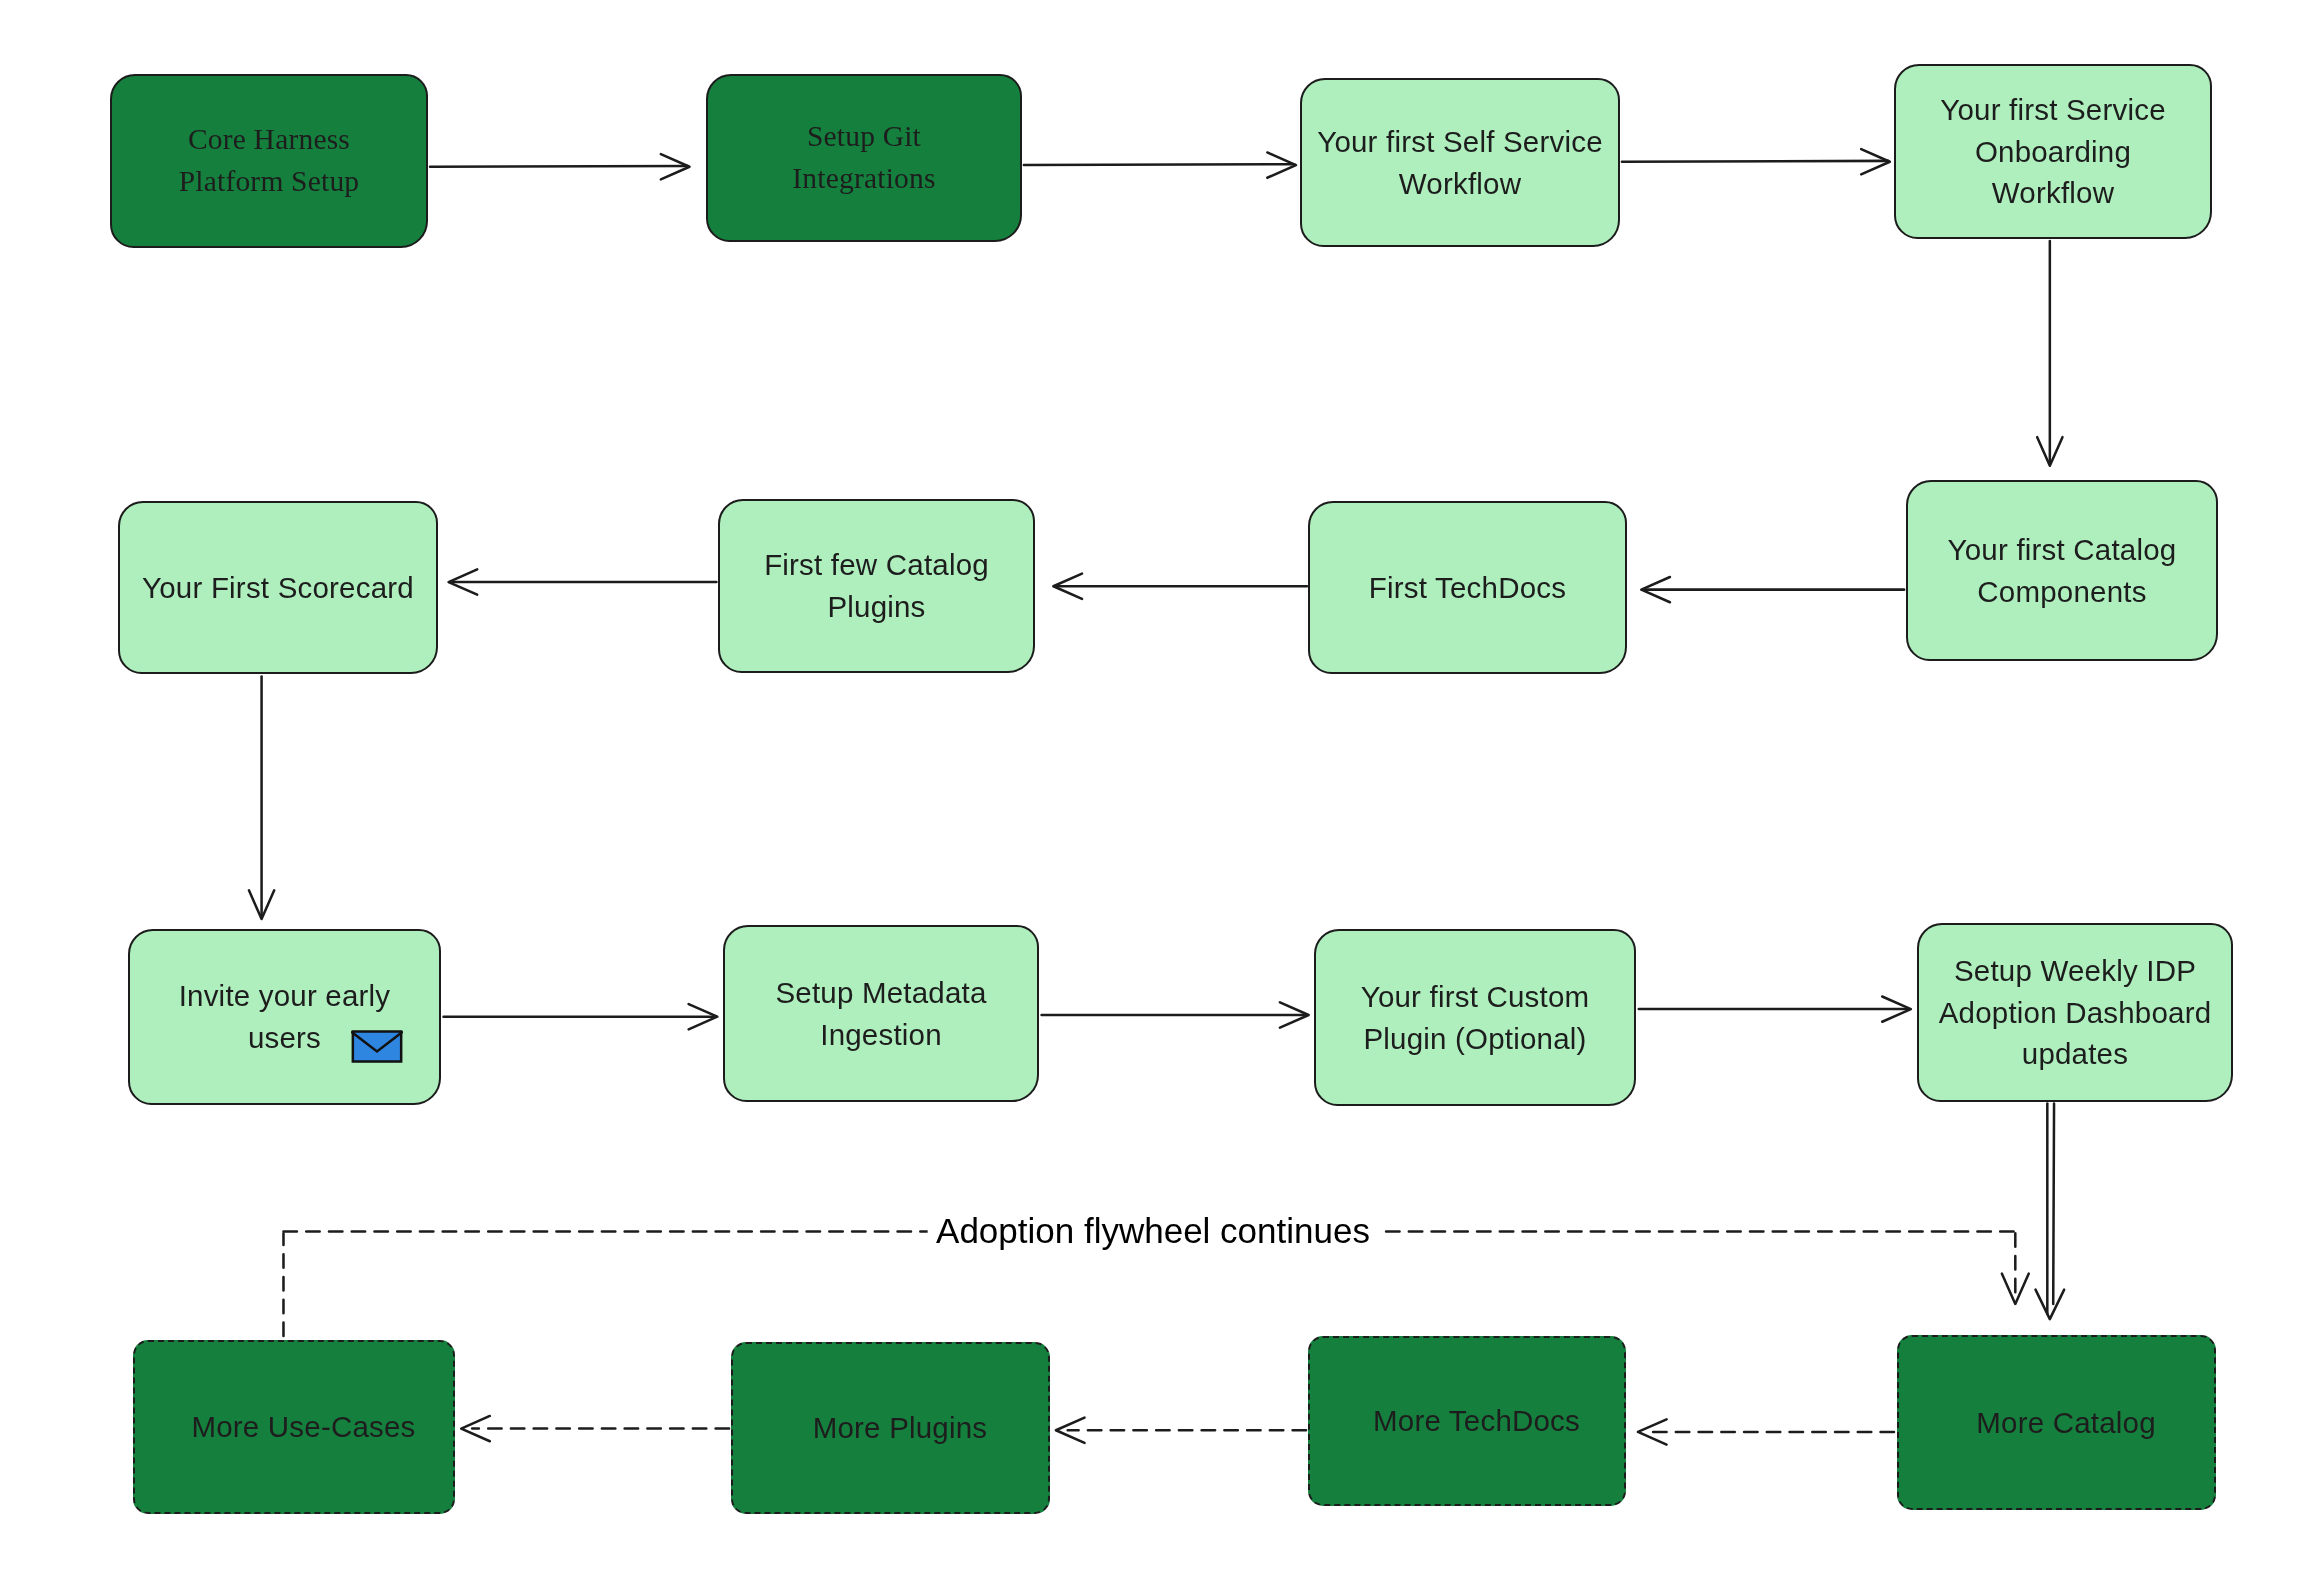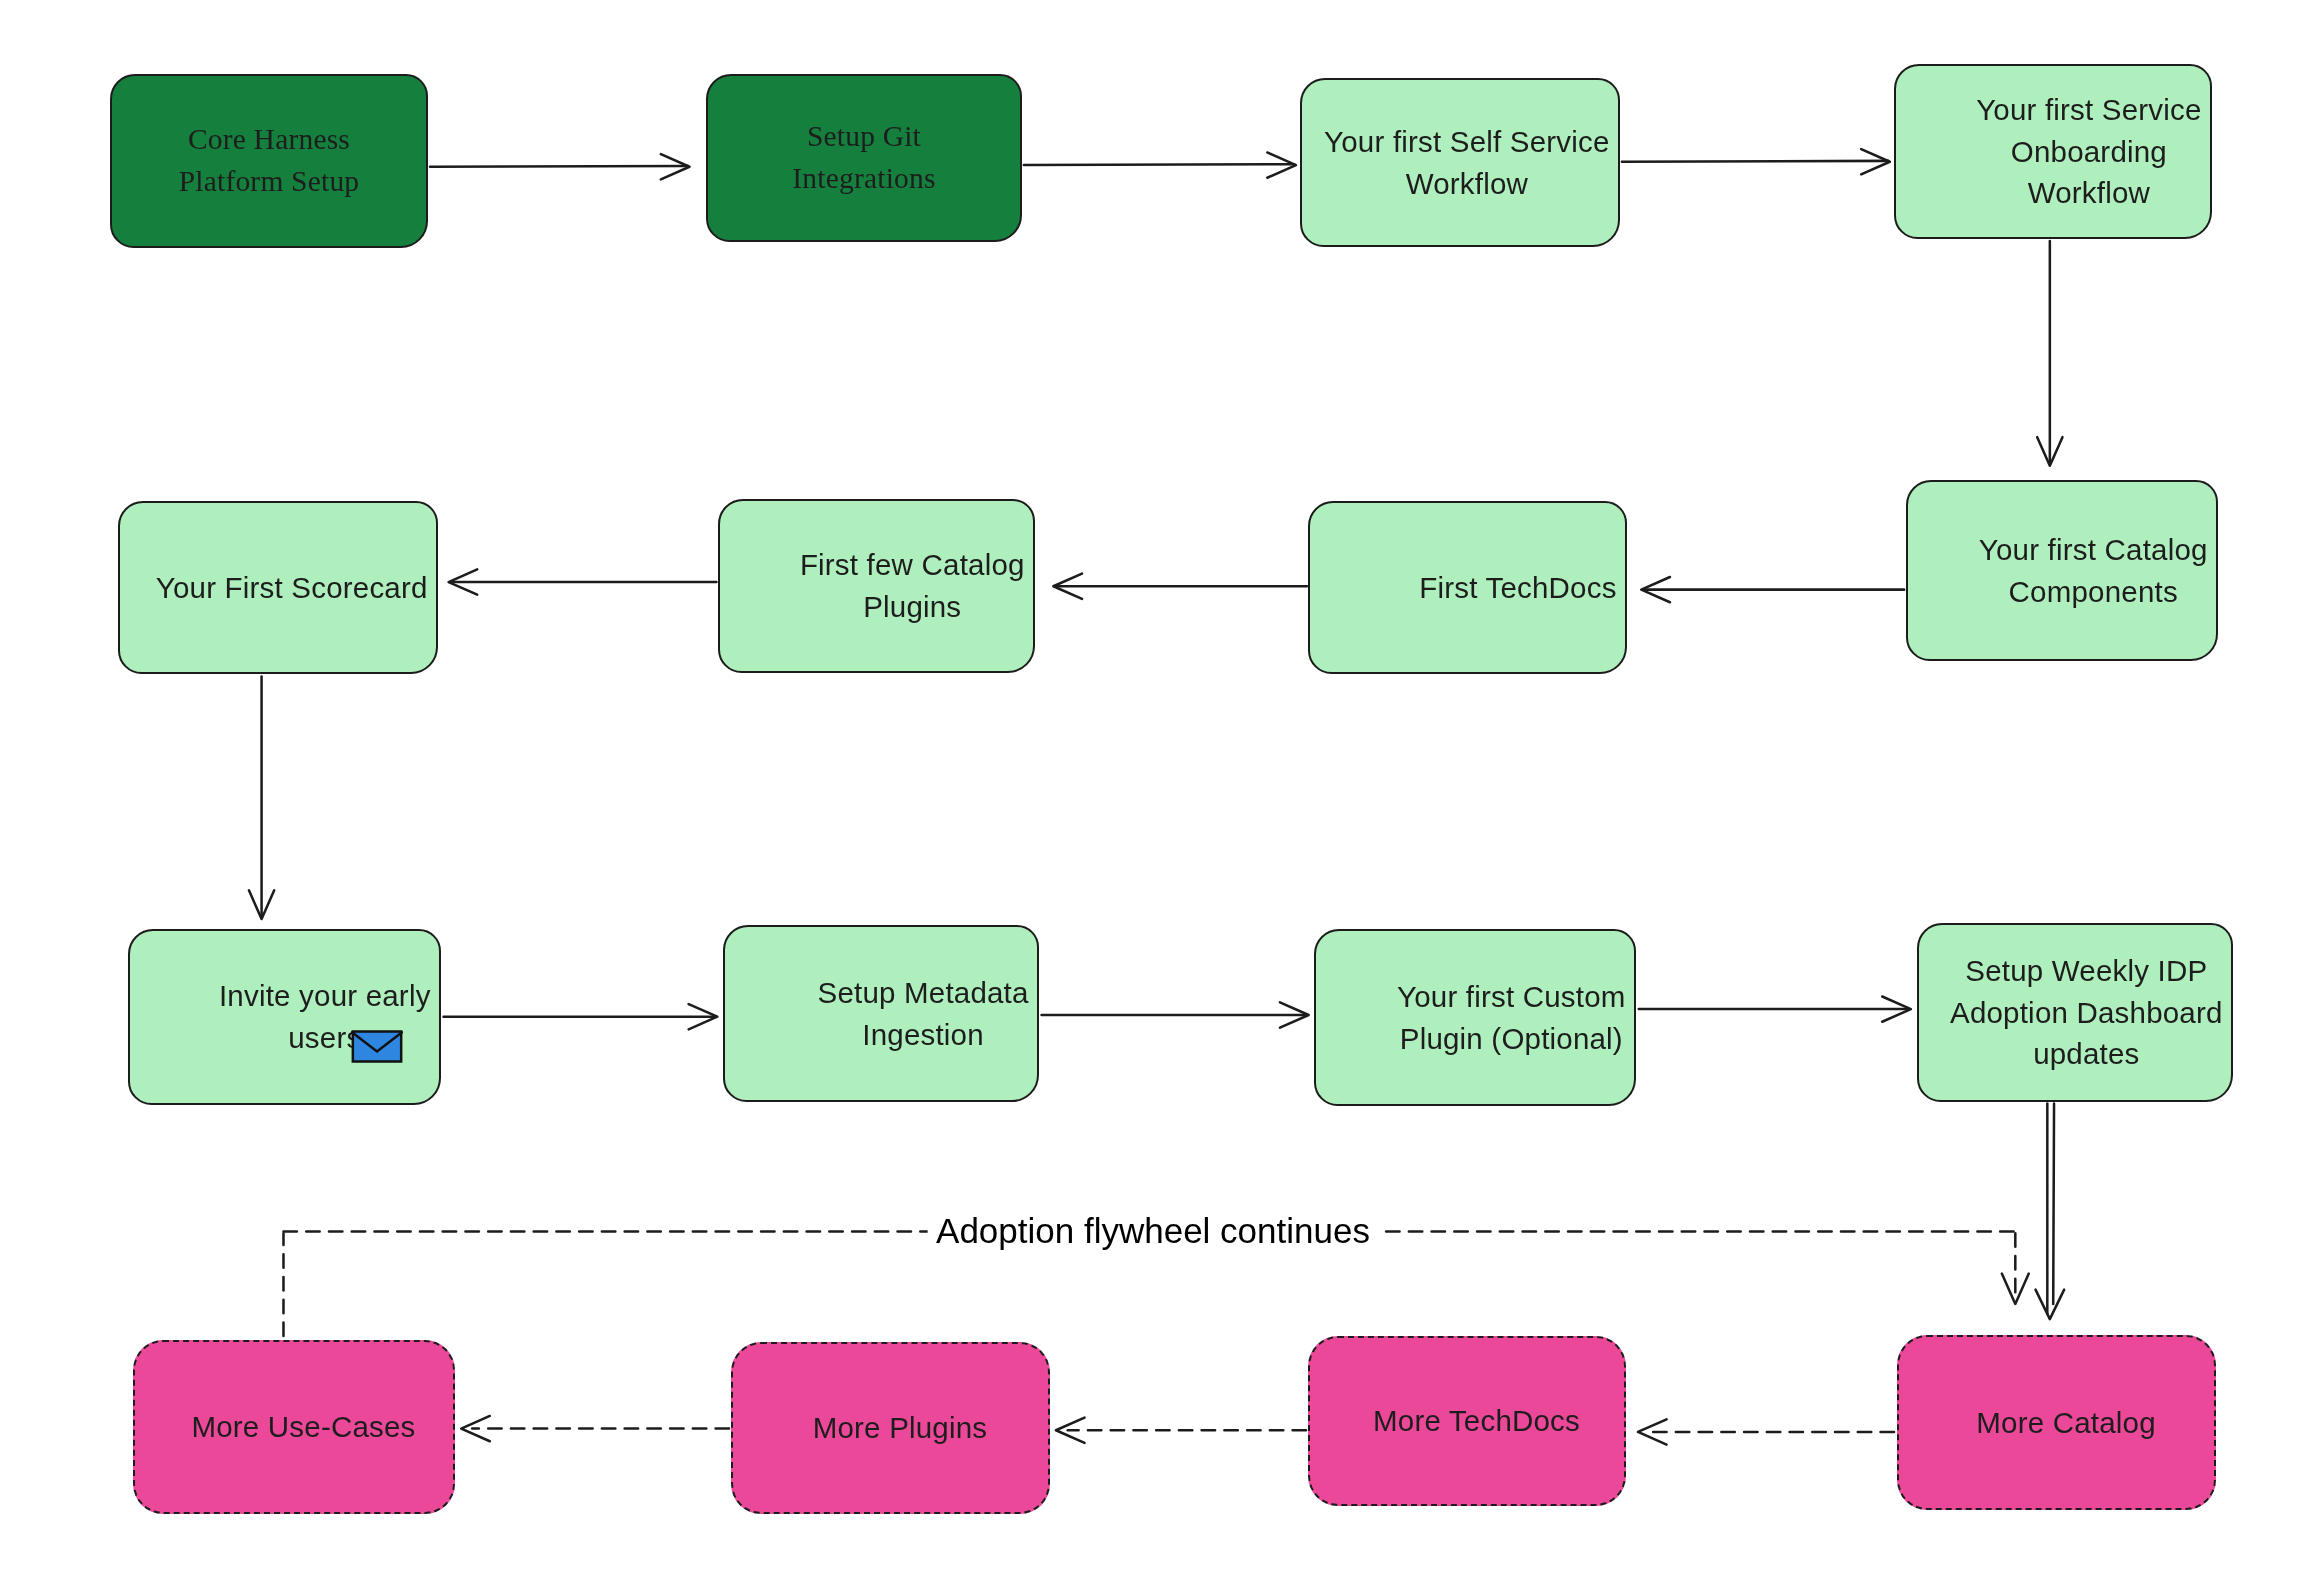--- a/index.html
+++ b/index.html
@@ -34,26 +34,26 @@
   .node {
     position: absolute;
     box-sizing: border-box;
     display: flex;
     align-items: center;
     justify-content: center;
     border: 2.9px solid #1c1c1c;
     border-radius: 25px 22px 27px 23.6px;
   }
   .node.blue   { background: #15803d; font-family: Liberation Serif, serif; }
-  .node.green  { background: #aeefbd; justify-content: flex-end; }
+  .node.green  { background: #aeefbd; }
   .node.dashed-blue {
-    background: #ec4899;
+    background: #15803d;
     border-style: dashed;
     border-width: 2.9px;
-    border-radius: 30px;
+    border-radius: 15px;
     padding-left: 19px;
   }
   .node-label {
     white-space: pre-line;
     text-align: center;
     font-size: 29.5px;
     line-height: 1.42;
     color: #1d1d1d;
     letter-spacing: 0.2px;
     padding: 0 8.4px;

